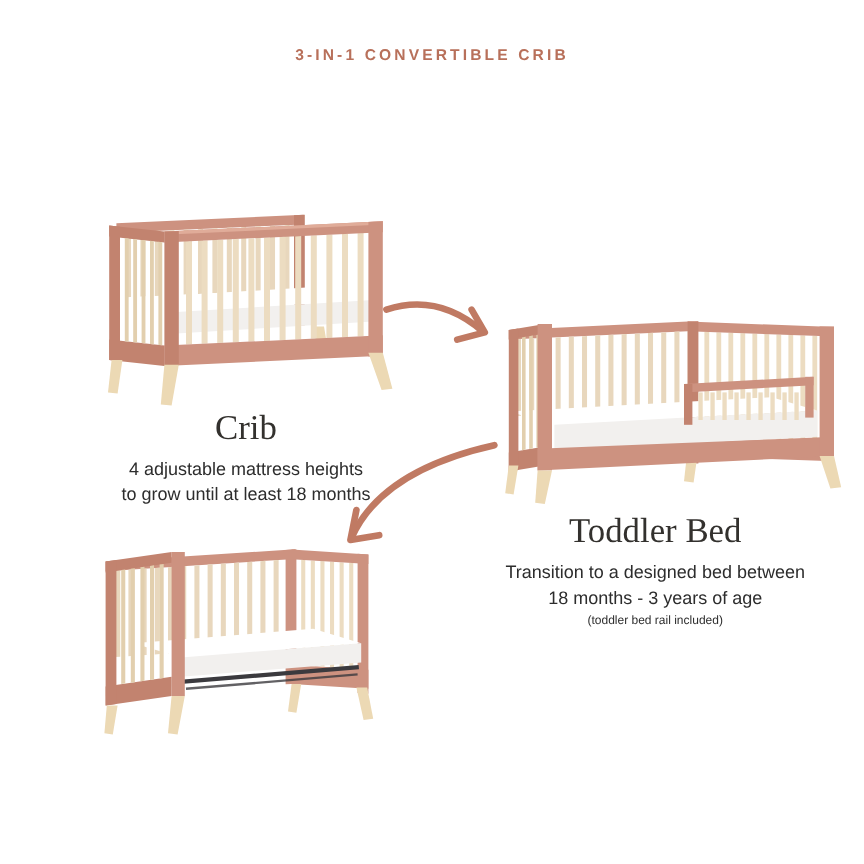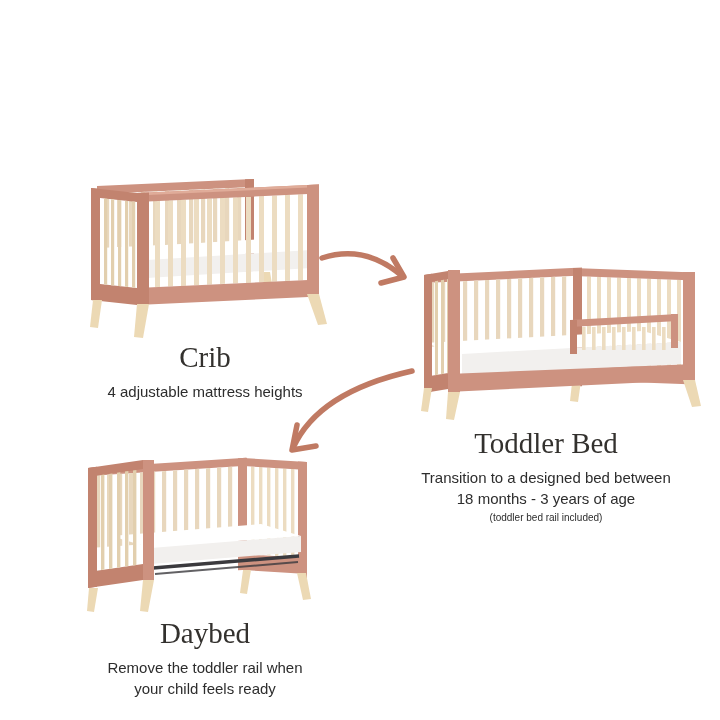--- a/index.html
+++ b/index.html
@@ -31,20 +31,21 @@
   .stage-note{margin-top:3px;font-size:10px;color:var(--text,#2d2d2d);}
   .arrow-svg{position:absolute;pointer-events:none;}
   .arrow-path{fill:none;stroke:var(--arrow,#c07a63);stroke-width:5.5;stroke-linecap:round;}
   .arrow-head{fill:none;stroke:var(--arrow,#c07a63);stroke-width:5.5;stroke-linecap:round;stroke-linejoin:round;}
 </style>
 </head>
 <body>
 
 <div class="stage-canvas">
 
+  <div class="eyebrow">3-IN-1 CONVERTIBLE CRIB</div>
 
 
   <svg class="illustration" style="left:85px;top:176px" width="246" height="168" viewBox="0 0 246 168">
 
     <g transform="translate(12,10) skewY(-2.57)">
       <rect x="0" y="0" width="156" height="8" fill="var(--frame)"></rect>
       <rect x="8" y="8" width="4.2" height="54" fill="var(--slat_back)"></rect>
         <rect x="20" y="8" width="4.2" height="54" fill="var(--slat_back)"></rect>
       <rect x="32" y="8" width="4.2" height="54" fill="var(--slat_back)"></rect>
         <rect x="44" y="8" width="4.2" height="54" fill="var(--slat_back)"></rect>
@@ -243,33 +244,27 @@
 
   <svg class="arrow-svg" style="left:275px;top:355px" width="150" height="110" viewBox="0 0 150 110">
     <path class="arrow-path" d="M137,16 Q43,37 18,93"></path>
     <polyline class="arrow-head" points="22,70 17,95 41,91"></polyline>
   </svg>
 
   <div class="stage-text" style="left:85px;top:342px;width:240px">
     <div class="stage-label">Crib</div>
     <div class="stage-desc">
       <div>4 adjustable mattress heights</div>
+      <div>to grow until at least 18 months</div>
     </div>
   </div>
 
   <div class="stage-text" style="left:400px;top:428px;width:292px">
     <div class="stage-label">Toddler Bed</div>
     <div class="stage-desc">
       <div>Transition to a designed bed between</div>
       <div>18 months - 3 years of age</div>
     </div>
     <div class="stage-note">(toddler bed rail included)</div>
   </div>
 
-  <div class="stage-text" style="left:85px;top:618px;width:240px">
-    <div class="stage-label">Daybed</div>
-    <div class="stage-desc">
-      <div>Remove the toddler rail when</div>
-      <div>your child feels ready</div>
-    </div>
-  </div>
 
 </div>
 
 </body></html>

